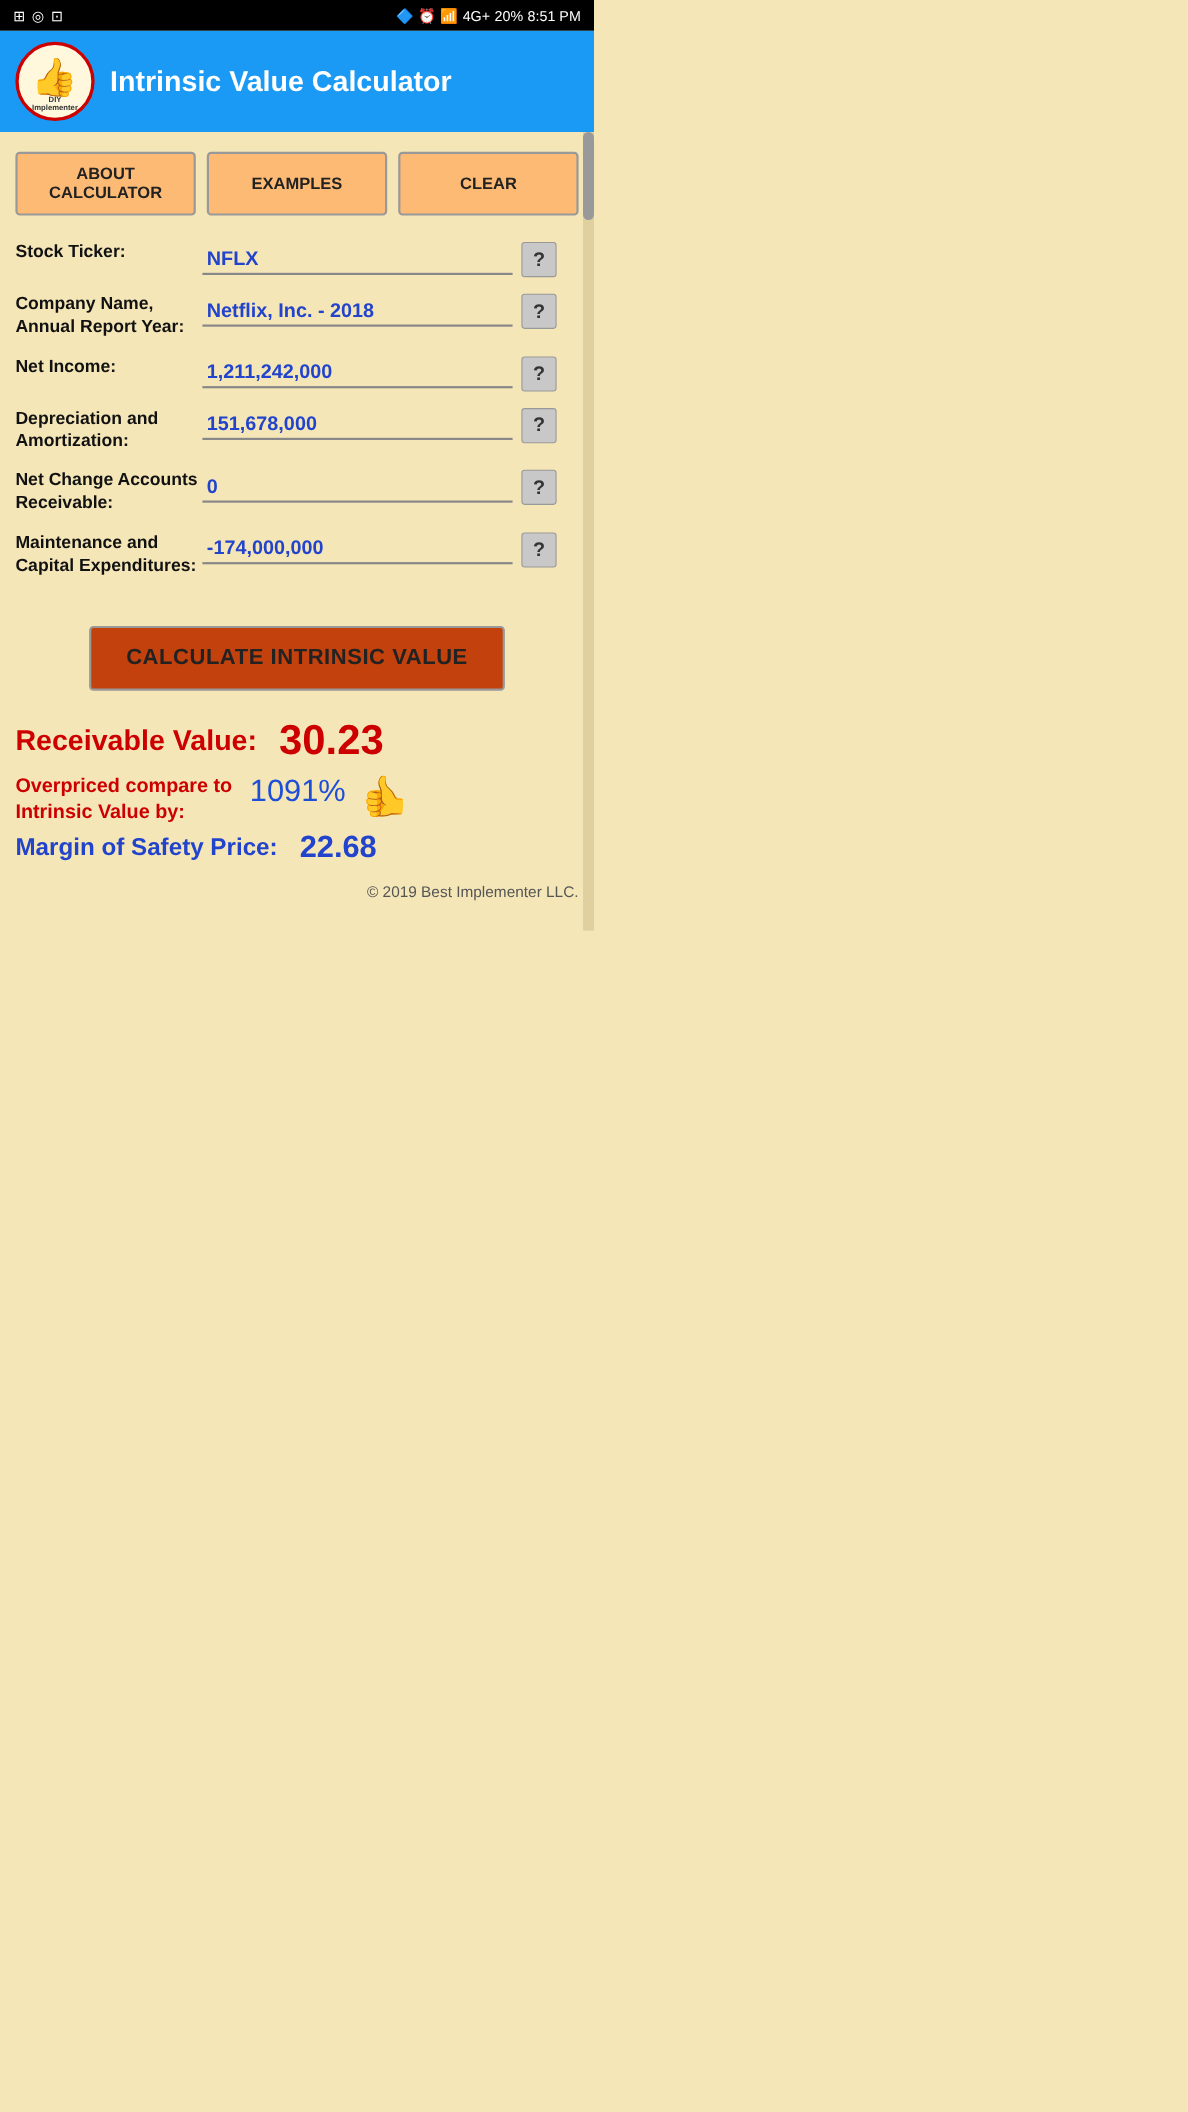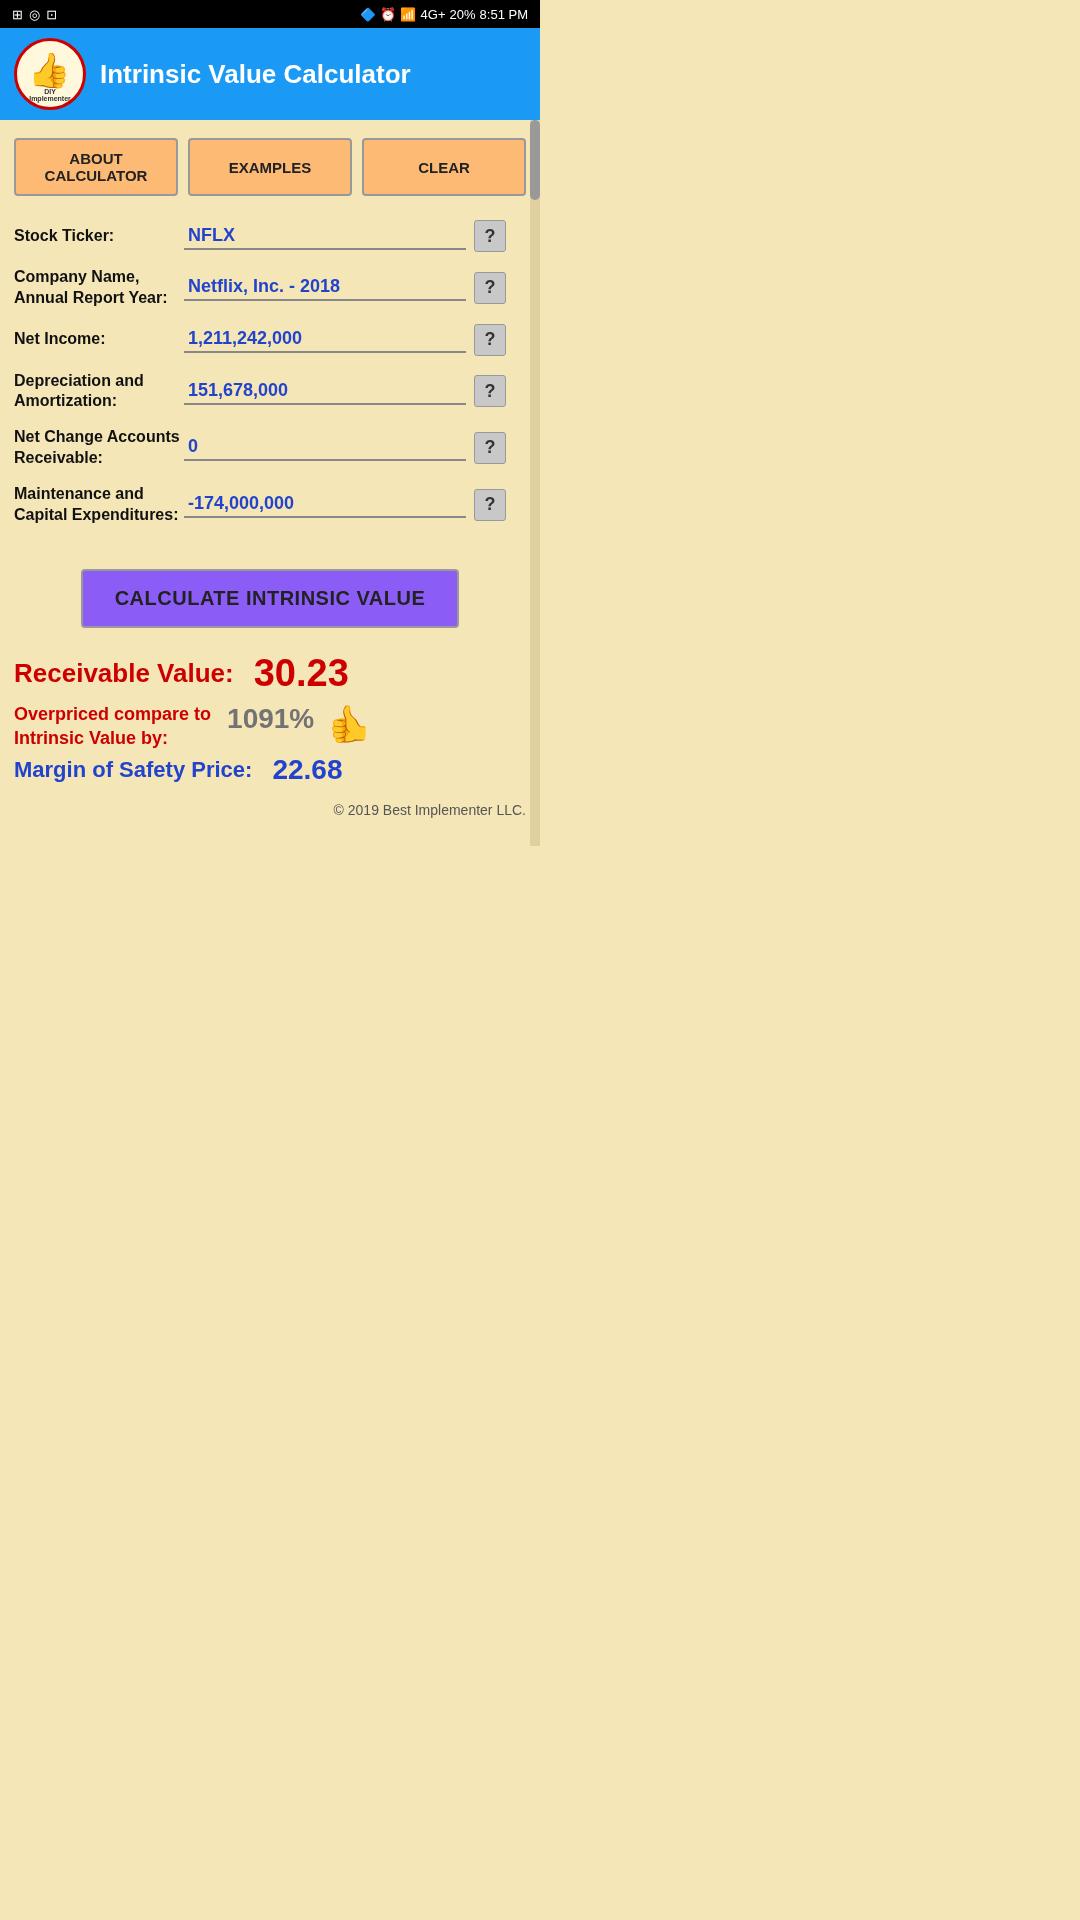--- a/index.html
+++ b/index.html
@@ -105,21 +105,21 @@
       font-weight: bold;
       color: #222;
       cursor: pointer;
       flex: 1;
       text-align: center;
     }
 
     
     .form-row {
       display: flex;
-      align-items: center;
+      align-items: flex-start;
       margin-bottom: 14px;
       padding-right: 20px;
       margin-top: 15px;
     }
     .field-label {
       font-size: 16px;
       font-weight: bold;
       color: #111;
       flex: 0 0 170px;
       line-height: 1.3;
@@ -157,21 +157,21 @@
       flex-shrink: 0;
     }
 
     
     .calculate-btn-wrap {
       display: flex;
       justify-content: center;
       margin: 20px 0 24px 0;
     }
     .calculate-btn {
-      background: #8b5cf6;
+      background: #c2410c;
       border: 2px solid #999;
       border-radius: 4px;
       padding: 16px 32px;
       font-size: 20px;
       font-weight: bold;
       color: #222;
       cursor: pointer;
       letter-spacing: 0.5px;
     }
 
@@ -213,22 +213,22 @@
     .overpriced-label {
       font-size: 18px;
       font-weight: bold;
       color: #cc0000;
       flex: 0 0 auto;
       line-height: 1.3;
       margin-right: 16px;
     }
     .overpriced-value {
       font-size: 28px;
-      font-weight: bold;
-      color: #737373;
+      font-weight: normal;
+      color: #1d4ed8;
       margin-right: 14px;
     }
     .thumb-icon {
       font-size: 36px;
       transform: rotate(180deg);
       display: inline-block;
     }
 
     
     .bottom-btn-row {

